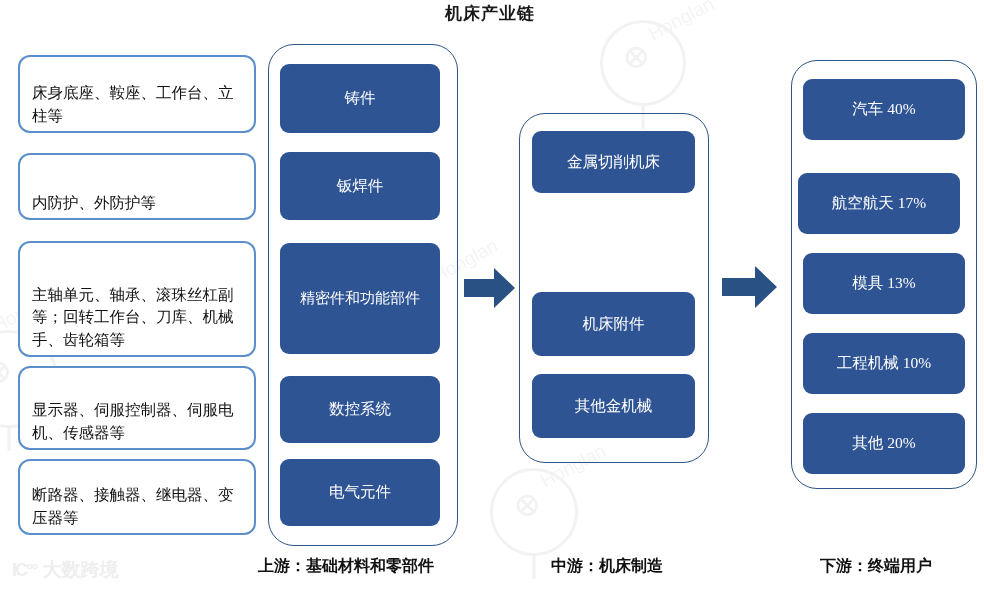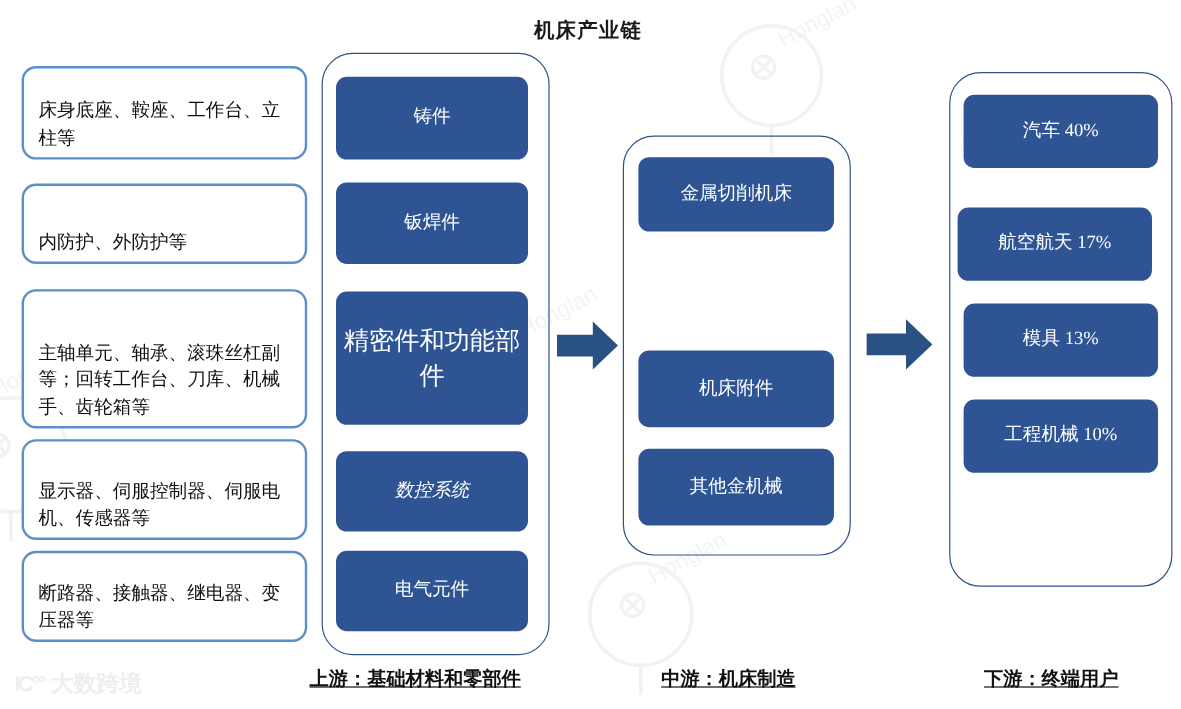--- a/index.html
+++ b/index.html
@@ -15,21 +15,21 @@
     width: 984px;
     height: 591px;
     background: #ffffff;
     overflow: hidden;
   }
 
   
   #title {
     position: absolute;
     left: 0;
-    top: 14px;
+    top: 2px;
     width: 980px;
     text-align: center;
     font-size: 17px;
     font-weight: bold;
     color: #1a1a1a;
     letter-spacing: 1px;
   }
 
   
   .wm-ring {
@@ -97,36 +97,35 @@
     border-radius: 9px;
     display: flex;
     align-items: center;
     justify-content: center;
     text-align: center;
     color: #ffffff;
     font-size: 15.5px;
     line-height: 1.35;
     padding: 2px 6px;
   }
-  .bbox.tall { font-size: 21px; }
+  .bbox.tall { font-size: 15px; }
 
   
   .arrow {
     position: absolute;
     pointer-events: none;
   }
 
   
   .caption {
     position: absolute;
     font-size: 16px;
     font-weight: bold;
     color: #111111;
     white-space: nowrap;
-    text-decoration: underline;
   }
 
   
   #logo {
     position: absolute;
     left: 12px;
     top: 557px;
     display: flex;
     align-items: center;
     gap: 6px;
@@ -190,21 +189,21 @@
   </div>
 
   <div class="bbox" style="left:280px; top:152px; width:160px; height:68px;">
     <span>钣焊件</span>
   </div>
 
   <div class="bbox tall" style="left:280px; top:243px; width:160px; height:111px;">
     <span>精密件和功能部件</span>
   </div>
 
-  <div class="bbox" style="left:280px; top:376px; width:160px; height:67px;font-style:italic;">
+  <div class="bbox" style="left:280px; top:376px; width:160px; height:67px;">
     <span>数控系统</span>
   </div>
 
   <div class="bbox" style="left:280px; top:459px; width:160px; height:67px;">
     <span>电气元件</span>
   </div>
 
   <div class="arrow" style="left:464px; top:266px; width:52px; height:44px;">
     <svg width="52" height="44" viewBox="0 0 52 44">
       <polygon points="0,13 30,13 30,2 51,22 30,42 30,31 0,31" fill="#2a5183"></polygon>
@@ -243,20 +242,23 @@
   </div>
 
   <div class="bbox" style="left:803px; top:253px; width:162px; height:61px;">
     <span>模具 13%</span>
   </div>
 
   <div class="bbox" style="left:803px; top:333px; width:162px; height:61px;">
     <span>工程机械 10%</span>
   </div>
 
+  <div class="bbox" style="left:803px; top:413px; width:162px; height:61px;">
+    <span>其他 20%</span>
+  </div>
 
   <div class="caption" style="left:258px; top:556px;">上游：基础材料和零部件</div>
   <div class="caption" style="left:551px; top:556px;">中游：机床制造</div>
   <div class="caption" style="left:820px; top:556px;">下游：终端用户</div>
 
   <div id="logo">
     <span class="mark">IC°°</span>
     <span>大数跨境</span>
   </div>
 

